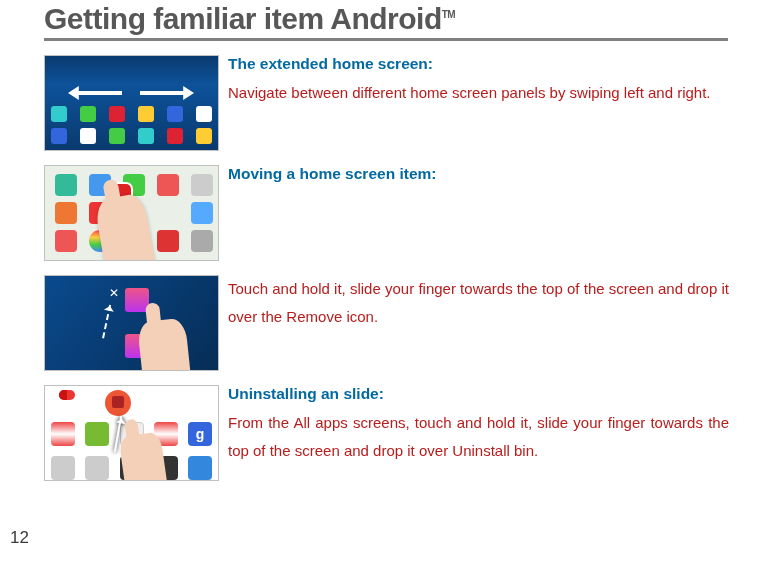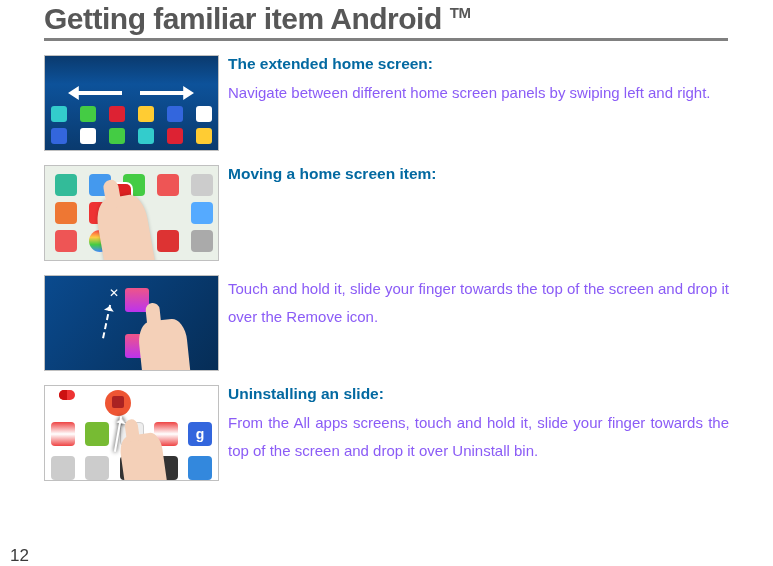--- a/index.html
+++ b/index.html
@@ -13,24 +13,23 @@
       color: #3a3a3a;
     }
     .page-title {
       font-size: 30px;
       font-weight: 700;
       color: #575757;
       margin-top: 2px;
       letter-spacing: -0.5px;
     }
     .title-sup {
-      font-size: 15px;
+      font-size: 10px;
       vertical-align: super;
       font-weight: 700;
-      margin-left: 8px;
     }
     .title-underline {
       width: 684px;
       height: 3px;
       background: #808080;
       margin-top: 2px;
       margin-bottom: 14px;
     }
     .section {
       display: flex;
@@ -51,27 +50,27 @@
     }
     .section-heading {
       font-weight: 700;
       font-size: 15.5px;
       color: #0369a1;
       margin-bottom: 6px;
     }
     .section-text {
       font-size: 15px;
       line-height: 1.85;
-      color: #8b5cf6;
+      color: #b91c1c;
       text-align: justify;
     }
     .page-number {
       position: absolute;
       left: 10px;
-      bottom: 0;
+      bottom: 18px;
       font-size: 17px;
       color: #3a3a3a;
     }
 
     
     .thumb1 { background: linear-gradient(#0a3a6e, #0d529a 30%, #0a3a6e); }
     .thumb1 .arrow {
       position: absolute;
       width: 54px; height: 14px; top: 30px;
       background: #fff;

